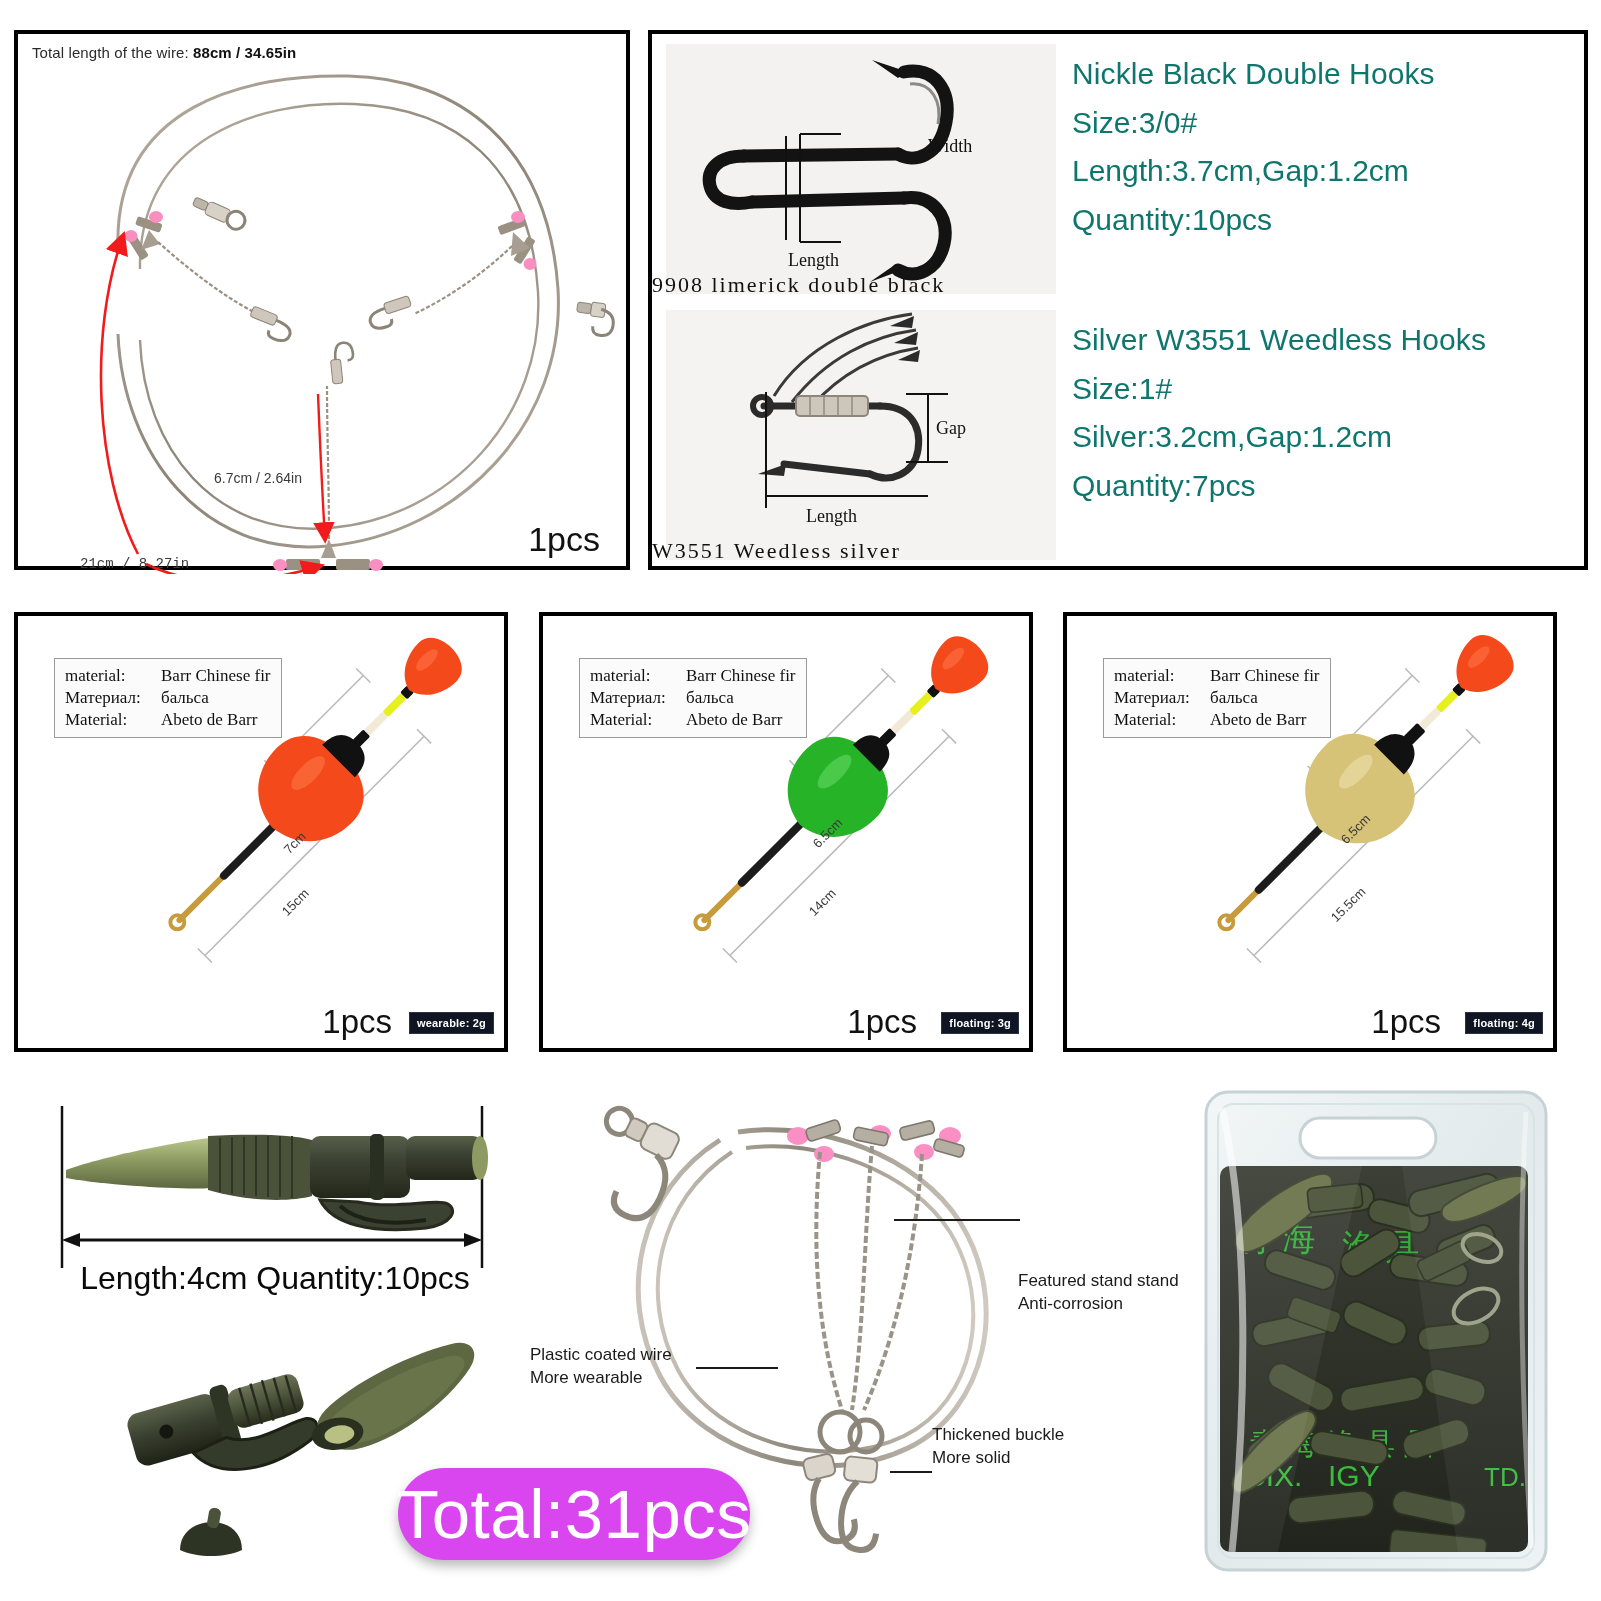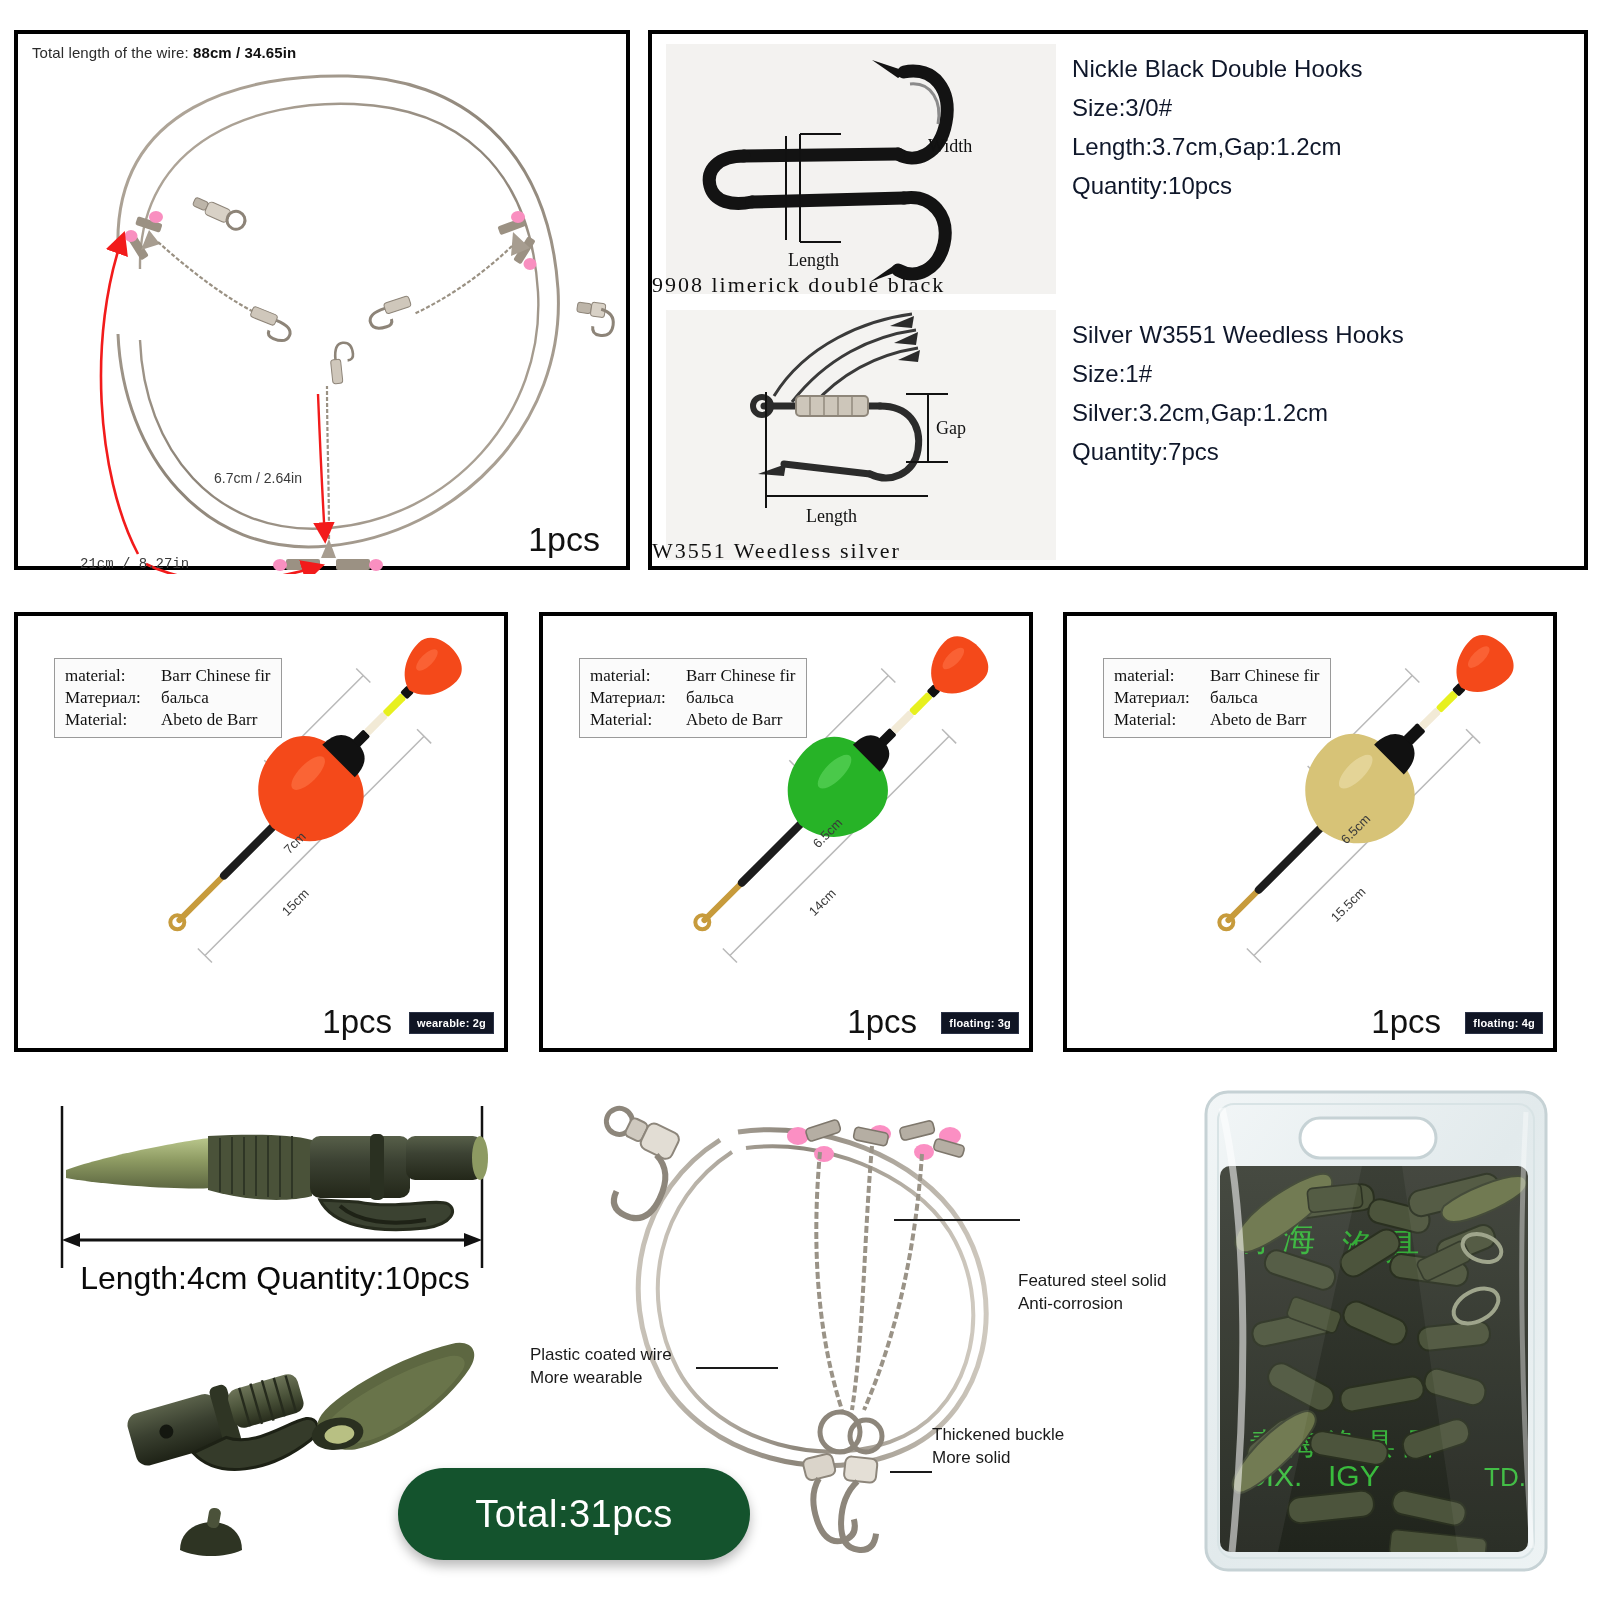--- a/index.html
+++ b/index.html
@@ -47,21 +47,21 @@
     font-size: 22px; letter-spacing: 2px; color: #101010;
   }
   .hook-dimlabel {
     position: absolute; font-family: "Liberation Serif", serif;
     font-size: 18px; color: #111;
   }
   .hook-spec {
     position: absolute; left: 420px; top: 16px; right: 8px;
   }
   .hook-spec .ln {
-    font-size: 24px; color: #0f172a; line-height: 1.62;
+    font-size: 30px; color: #0f766e; line-height: 1.62;
     white-space: nowrap; font-weight: 400;
   }
   .hook-spec .ln.title { letter-spacing: .1px; }
 
   
   .panel-float { top: 612px; width: 494px; height: 440px; }
   #panel-float-1 { left: 14px; }
   #panel-float-2 { left: 539px; }
   #panel-float-3 { left: 1063px; }
   .float-matbox {
@@ -104,23 +104,23 @@
   #block-featurerig { position: absolute; left: 520px; top: 1080px; width: 640px; height: 510px; }
   .ann {
     position: absolute; font-size: 17px; color: #1a1a1a; line-height: 1.35;
     white-space: nowrap;
   }
 
   
   #total-pill {
     position: absolute; left: 398px; top: 1468px;
     width: 352px; height: 92px; border-radius: 46px;
-    background: #14532d; color: #fff;
+    background: #d946ef; color: #fff;
     display: flex; align-items: center; justify-content: center;
-    font-size: 38px; letter-spacing: .5px;
+    font-size: 69px; letter-spacing: .5px;
     box-shadow: 0 6px 12px rgba(0,0,0,.28);
   }
 
   
   #block-pack { position: absolute; left: 1192px; top: 1082px; width: 398px; height: 508px; }
 
   
   svg { display: block; }
 </style>
 </head>
@@ -602,21 +602,21 @@
           <path d="M14,24 q-14,16 -12,42 q2,26 20,26 q16,0 16,-18" fill="none" stroke="#8d867b" stroke-width="6"></path>
         </g>
       </g>
 
       <line x1="374" y1="140" x2="500" y2="140" stroke="#1a1a1a" stroke-width="2"></line>
       <line x1="176" y1="288" x2="258" y2="288" stroke="#1a1a1a" stroke-width="2"></line>
       <line x1="370" y1="392" x2="412" y2="392" stroke="#1a1a1a" stroke-width="2"></line>
     </svg>
 
     <div class="ann" style="left:498px; top:190px;">
-      <div>Featured steel solid</div>
+      <div>Featured stand stand</div>
       <div>Anti-corrosion</div>
     </div>
     <div class="ann" style="left:10px; top:264px;">
       <div>Plastic coated wire</div>
       <div>More wearable</div>
     </div>
     <div class="ann" style="left:412px; top:344px;">
       <div>Thickened buckle</div>
       <div>More solid</div>
     </div>

